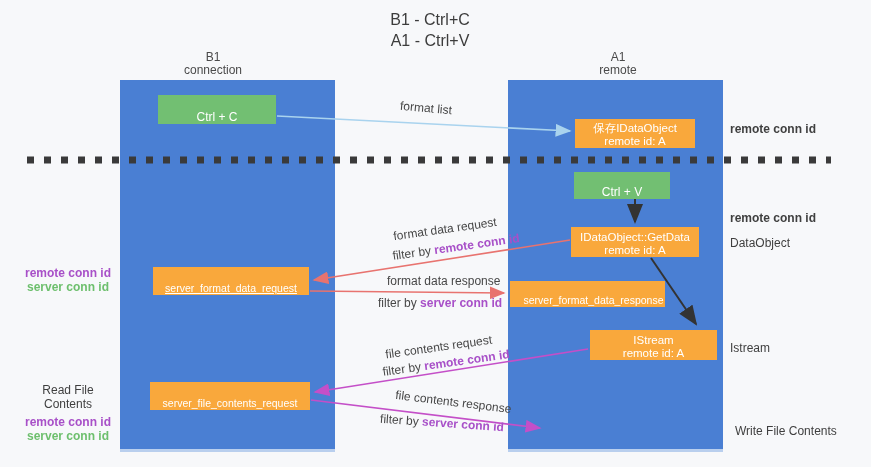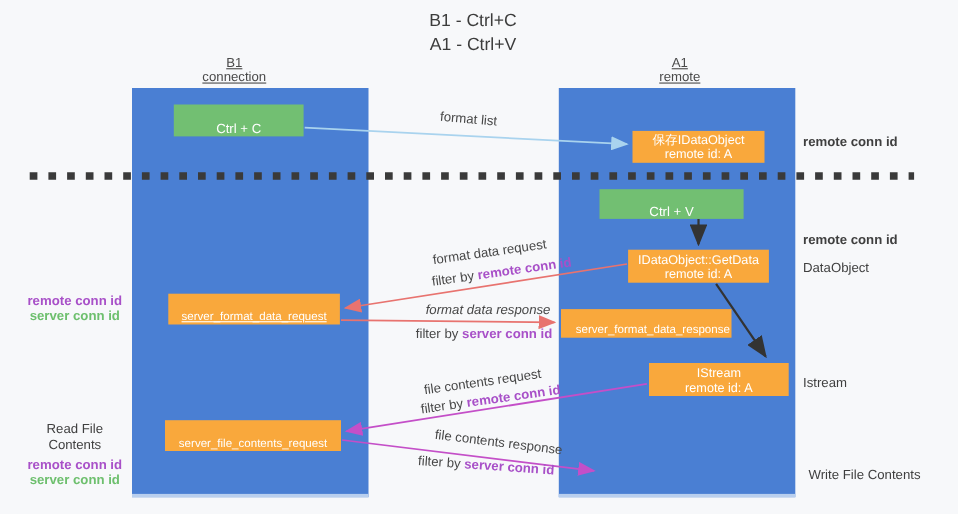--- a/index.html
+++ b/index.html
@@ -6,21 +6,21 @@
   html,body { background:#f7f8fa; }
   .canvas {
     position:relative; width:871px; height:467px;
     background:#f7f8fa; overflow:hidden;
     font-family:"Liberation Sans", sans-serif;
     color:#3f3f3f;
     border-radius:17px;
   }
   .abs { position:absolute; }
   .title { text-align:center; font-size:16px; color:#3c3c3c; line-height:21px; }
-  .col-header { text-align:center; font-size:12px; color:#4a4a4a; line-height:13px;text-decoration:underline; }
+  .col-header { text-align:center; font-size:12px; color:#4a4a4a; line-height:13px; }
   .lane {
     position:absolute; top:80px; width:215px; height:372px;
     background:#4a7fd3; border-bottom:3px solid #b9cfee;
   }
   .node {
     position:absolute; display:flex; flex-direction:column;
     align-items:center; justify-content:flex-end;
     color:#ffffff; text-align:center; line-height:13px; z-index:3;
   }
   .node.green { background:#72bf72; font-size:12px; }
@@ -86,21 +86,21 @@
 
   <div class="node green" style="left:158px; top:95px; width:118px; height:29px;">
     <div>Ctrl + C</div>
   </div>
 
   <div class="node orange" style="left:575px; top:119px; width:120px; height:29px;">
     <div>保存IDataObject</div>
     <div>remote id: A</div>
   </div>
 
-  <div class="node green" style="left:545px; top:172px; width:131px; height:27px;">
+  <div class="node green" style="left:574px; top:172px; width:96px; height:27px;">
     <div>Ctrl + V</div>
   </div>
 
   <div class="node orange" style="left:571px; top:227px; width:128px; height:30px;">
     <div>IDataObject::GetData</div>
     <div>remote id: A</div>
   </div>
 
   <div class="node orange snake" style="left:153px; top:267px; width:156px; height:28px;text-decoration:underline;">
     <div>server_format_data_request</div>
@@ -121,21 +121,21 @@
 
 
   <div class="edge-label tilt-dn5" style="left:400px; top:101px;">format list</div>
 
   <div class="edge-label tilt-up" style="left:393px; top:222px;">format data request</div>
   <div class="edge-label tilt-up" style="left:392px; top:240px;">
     <span>filter by</span>
     <span class="purple">remote conn id</span>
   </div>
 
-  <div class="edge-label" style="left:387px; top:274px;font-style:italic;">format data response</div>
+  <div class="edge-label" style="left:387px; top:274px;">format data response</div>
   <div class="edge-label" style="left:378px; top:296px;">
     <span>filter by</span>
     <span class="purple">server conn id</span>
   </div>
 
   <div class="edge-label tilt-up" style="left:385px; top:340px;">file contents request</div>
   <div class="edge-label tilt-up" style="left:382px; top:356px;">
     <span>filter by</span>
     <span class="purple">remote conn id</span>
   </div>

